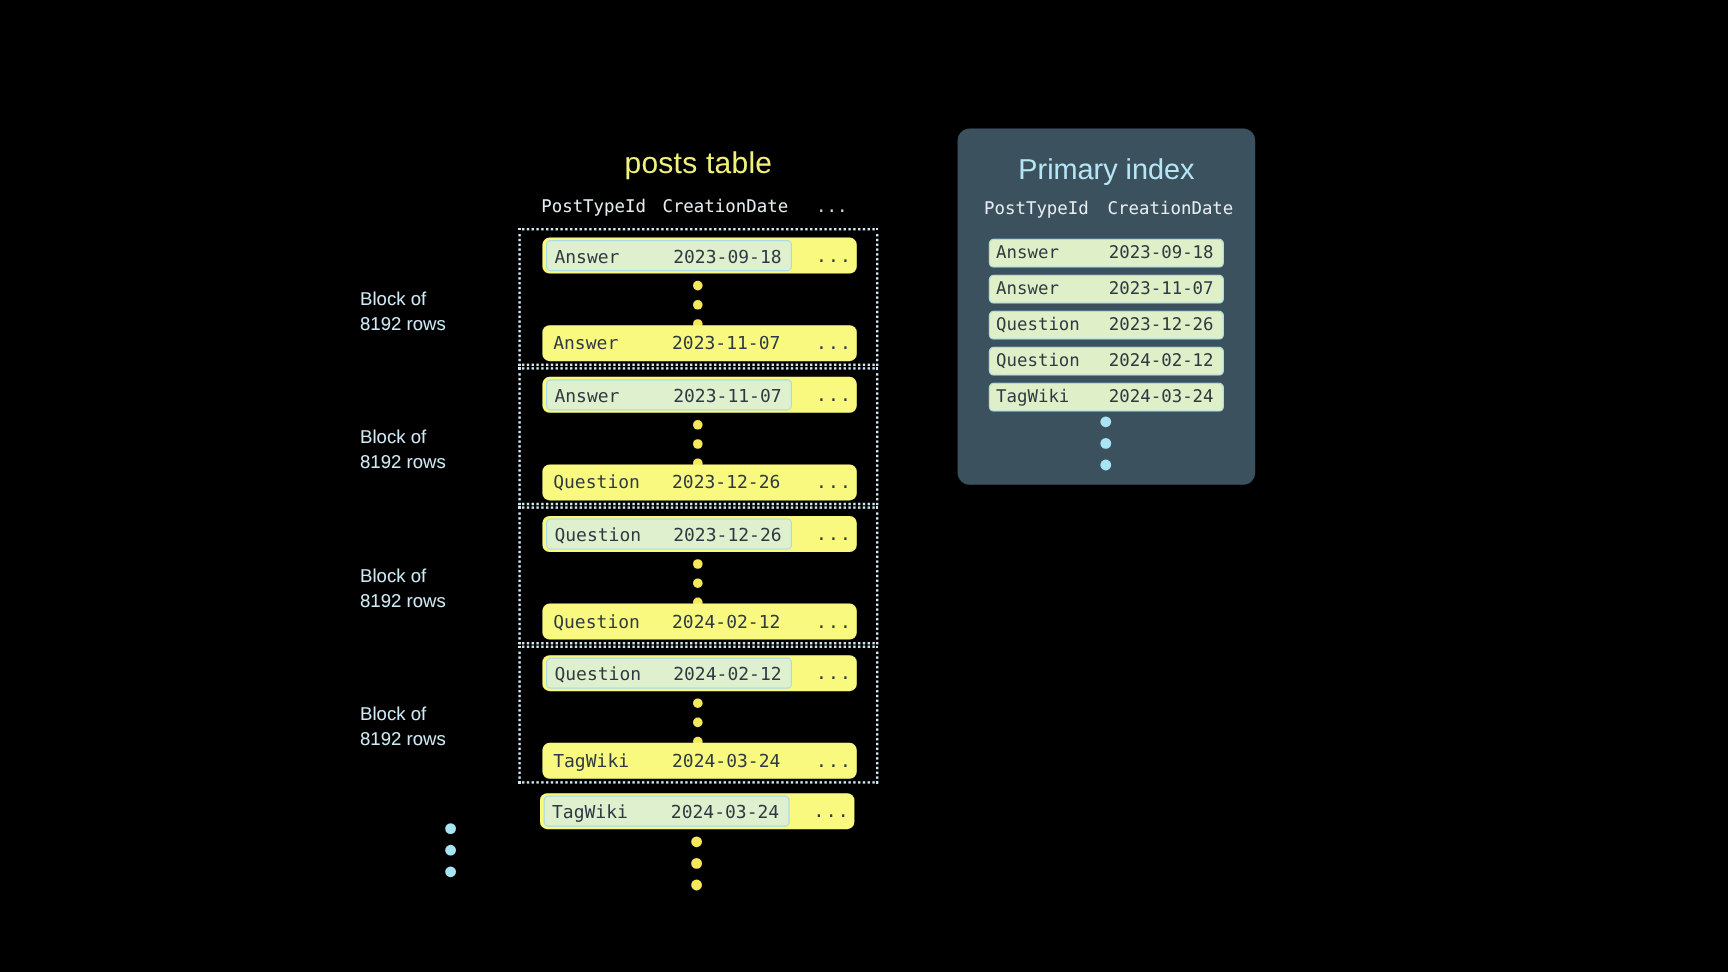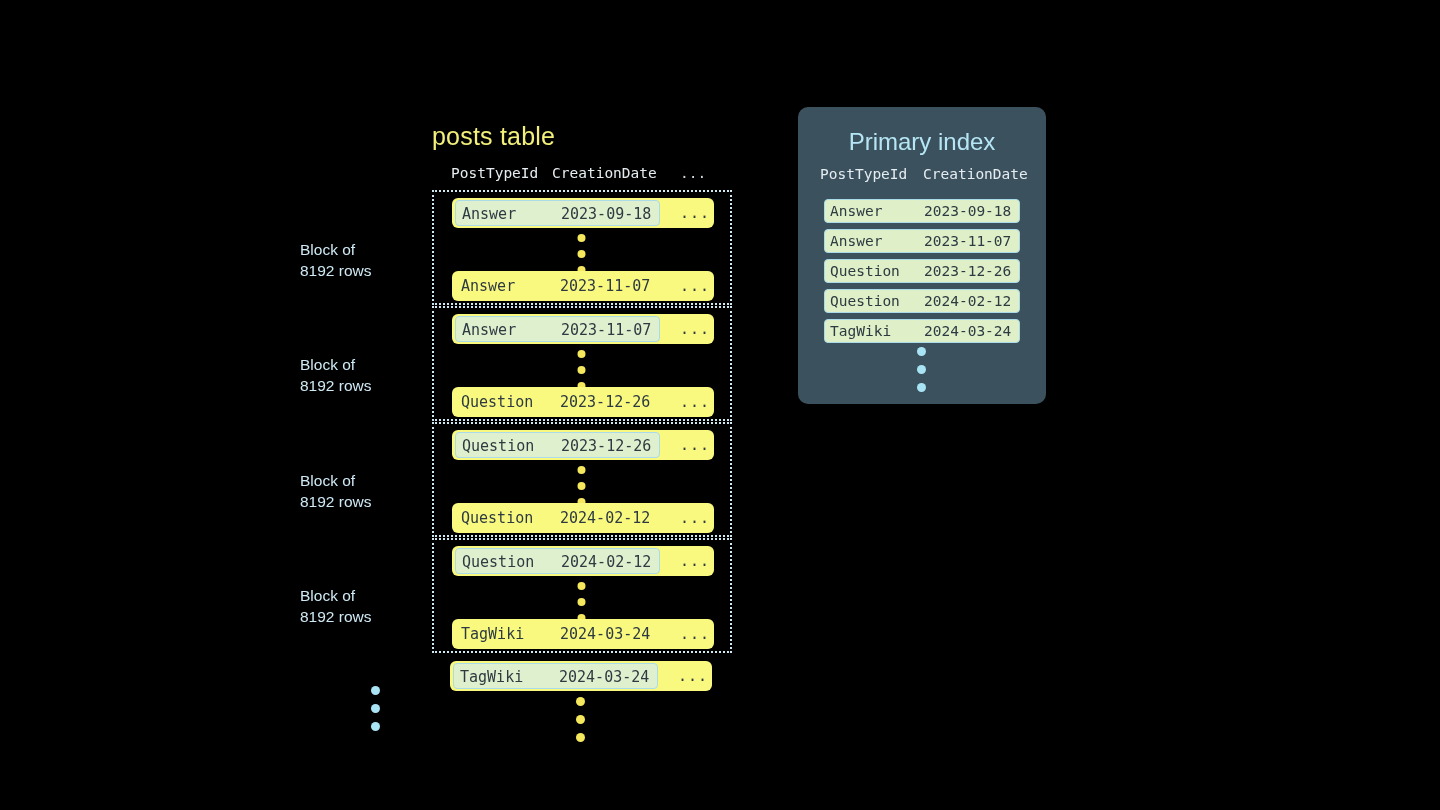--- a/index.html
+++ b/index.html
@@ -15,20 +15,21 @@
     font-family: "Liberation Sans", sans-serif;
     -webkit-font-smoothing: antialiased;
   }
 
   
   #posts-table-title {
     position: absolute;
     left: 432px;
     top: 122px;
     width: 300px;
+    text-align: center;
     color: #f2f07a;
     font-size: 25px;
     font-family: "Liberation Sans", sans-serif;
     letter-spacing: .2px;
   }
 
   #posts-table-header {
     position: absolute;
     left: 432px;
     top: 165px;

